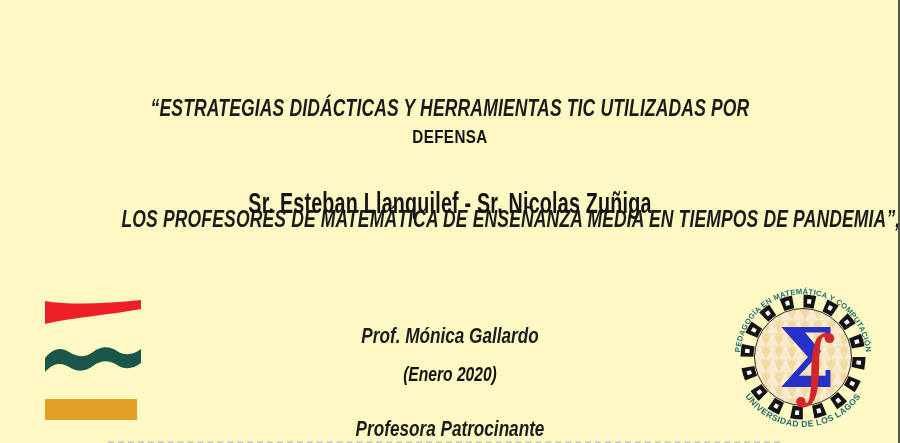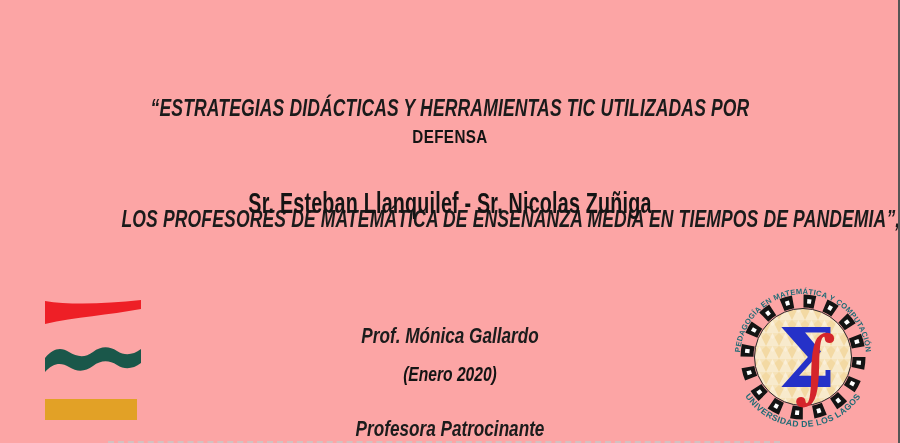--- a/index.html
+++ b/index.html
@@ -1,20 +1,20 @@
 <!DOCTYPE html>
 <html><head>
 <meta charset="utf-8">
 <style>
   html,body{margin:0;padding:0;}
   body{
     width:900px;height:443px;overflow:hidden;background:#ffffff;
     font-family:"Liberation Sans",sans-serif;position:relative;
   }
-  .slide{position:absolute;inset:0;background:#fca5a5;}
+  .slide{position:absolute;inset:0;background:#fef9c3;}
   .txt{position:absolute;left:0;right:0;text-align:center;color:#141414;white-space:pre;}
   .title{
     top:15px;font-size:24px;line-height:37px;font-weight:bold;font-style:italic;
     transform:scaleX(0.73);letter-spacing:0.2px;color:#1b1b1b;
   }
   .defensa{
     top:126px;font-size:19px;font-weight:bold;transform:scaleX(0.80);letter-spacing:0.5px;
   }
   .authors{
     top:187px;font-size:29px;font-weight:bold;transform:scaleX(0.68);letter-spacing:0.3px;

